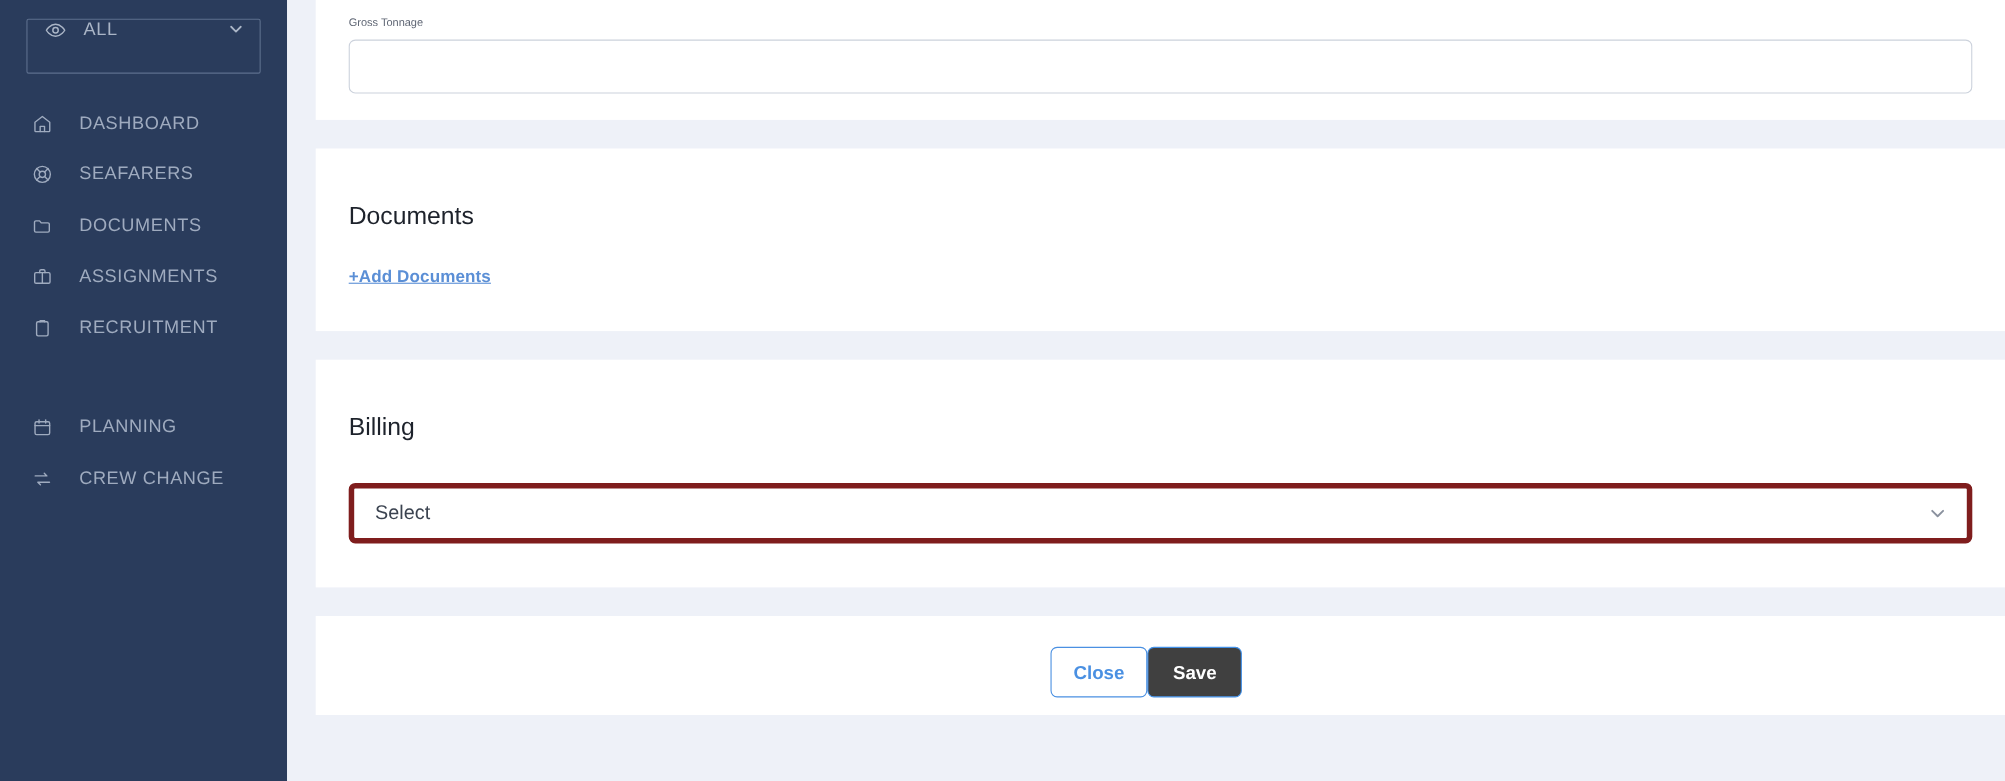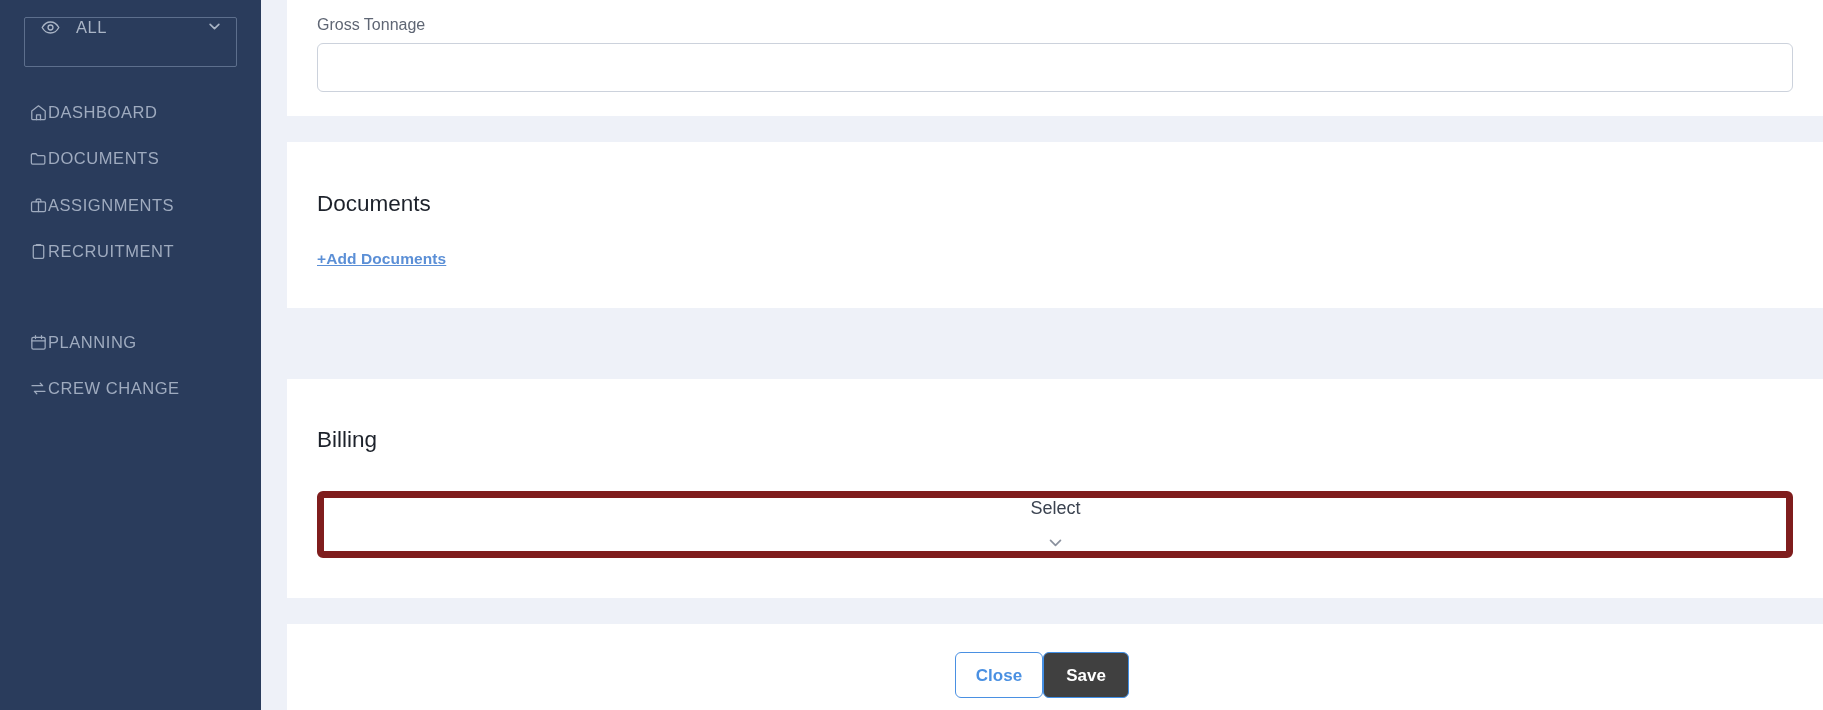--- a/index.html
+++ b/index.html
@@ -63,21 +63,21 @@
     cursor: pointer;
     color: #9fabbf;
     text-decoration: none;
   }
   .nav-item .nav-icon {
     width: 20px; height: 20px;
     flex: 0 0 20px;
     display: flex; align-items: center; justify-content: center;
   }
   .nav-item .nav-label {
-    margin-left: 0;
+    margin-left: 24px;
     font-size: 16.5px;
     letter-spacing: 0.55px;
     white-space: nowrap;
   }
   .nav-item.active { color: #ffffff; }
   .nav-item.active .nav-label { font-weight: bold; letter-spacing: 0.3px; }
   .nav-spacer { height: 44px; }
 
   
   #main {
@@ -94,21 +94,21 @@
     padding: 0 30px;
   }
 
   
   #card-particulars {
     padding-top: 16px;
     padding-bottom: 24px;
   }
 
   .field-label {
-    font-size: 16px;
+    font-size: 10px;
     color: #5f6674;
     margin-bottom: 9px;
   }
 
   .text-input {
     width: 100%;
     height: 49px;
     border: 1px solid #ccd2dc;
     border-radius: 6px;
     background: #fff;
@@ -133,34 +133,33 @@
 
   .link-add {
     font-size: 15.5px;
     color: #5b8fd6;
     font-weight: bold;
     cursor: pointer;
     display: inline-block;
     letter-spacing: 0.1px;
   }
 
-  #card-billing { padding-top: 48px; padding-bottom: 40px; margin-top: 45px; }
+  #card-billing { padding-top: 48px; padding-bottom: 40px; }
   #card-billing .section-title { margin-bottom: 38px; }
 
   .select-box {
     width: 100%;
-    height: 67px;
-    border: 7px solid #7f1d1d;
+    height: 55px;
+    border: 5px solid #7f1d1d;
     border-radius: 6px;
     background: #fff;
     display: flex;
     align-items: center;
     padding: 0 18px 0 19px;
     cursor: pointer;
-    flex-direction: column;
   }
   .select-box .sel-value {
     flex: 1;
     font-size: 18px;
     color: #3b4350;
   }
   .select-box .sel-chev {
     width: 18px; height: 18px;
     display: flex; align-items: center; justify-content: center;
   }
@@ -227,20 +226,33 @@
       <span class="nav-icon">
         <svg width="19" height="19" viewBox="0 0 24 24" fill="none" stroke="currentColor" stroke-width="1.6" stroke-linecap="round" stroke-linejoin="round">
           <path d="M3.5 10.2 12 3.6l8.5 6.6V20a1 1 0 0 1-1 1h-15a1 1 0 0 1-1-1z"></path>
           <path d="M9.5 21v-6h5v6"></path>
         </svg>
       </span>
       <span class="nav-label">DASHBOARD</span>
     </a>
 
 
+    <a class="nav-item" href="#">
+      <span class="nav-icon">
+        <svg width="19" height="19" viewBox="0 0 24 24" fill="none" stroke="currentColor" stroke-width="1.6" stroke-linecap="round" stroke-linejoin="round">
+          <circle cx="12" cy="12" r="9.2"></circle>
+          <circle cx="12" cy="12" r="3.6"></circle>
+          <line x1="5.4" y1="5.4" x2="9.4" y2="9.4"></line>
+          <line x1="14.6" y1="14.6" x2="18.6" y2="18.6"></line>
+          <line x1="18.6" y1="5.4" x2="14.6" y2="9.4"></line>
+          <line x1="9.4" y1="14.6" x2="5.4" y2="18.6"></line>
+        </svg>
+      </span>
+      <span class="nav-label">SEAFARERS</span>
+    </a>
 
     <a class="nav-item" href="#">
       <span class="nav-icon">
         <svg width="19" height="19" viewBox="0 0 24 24" fill="none" stroke="currentColor" stroke-width="1.6" stroke-linecap="round" stroke-linejoin="round">
           <path d="M3 7.6a1.6 1.6 0 0 1 1.6-1.6h4.2l1.9 2.4h7.7A1.6 1.6 0 0 1 20 10v7.4a1.6 1.6 0 0 1-1.6 1.6H4.6A1.6 1.6 0 0 1 3 17.4z"></path>
         </svg>
       </span>
       <span class="nav-label">DOCUMENTS</span>
     </a>
 

